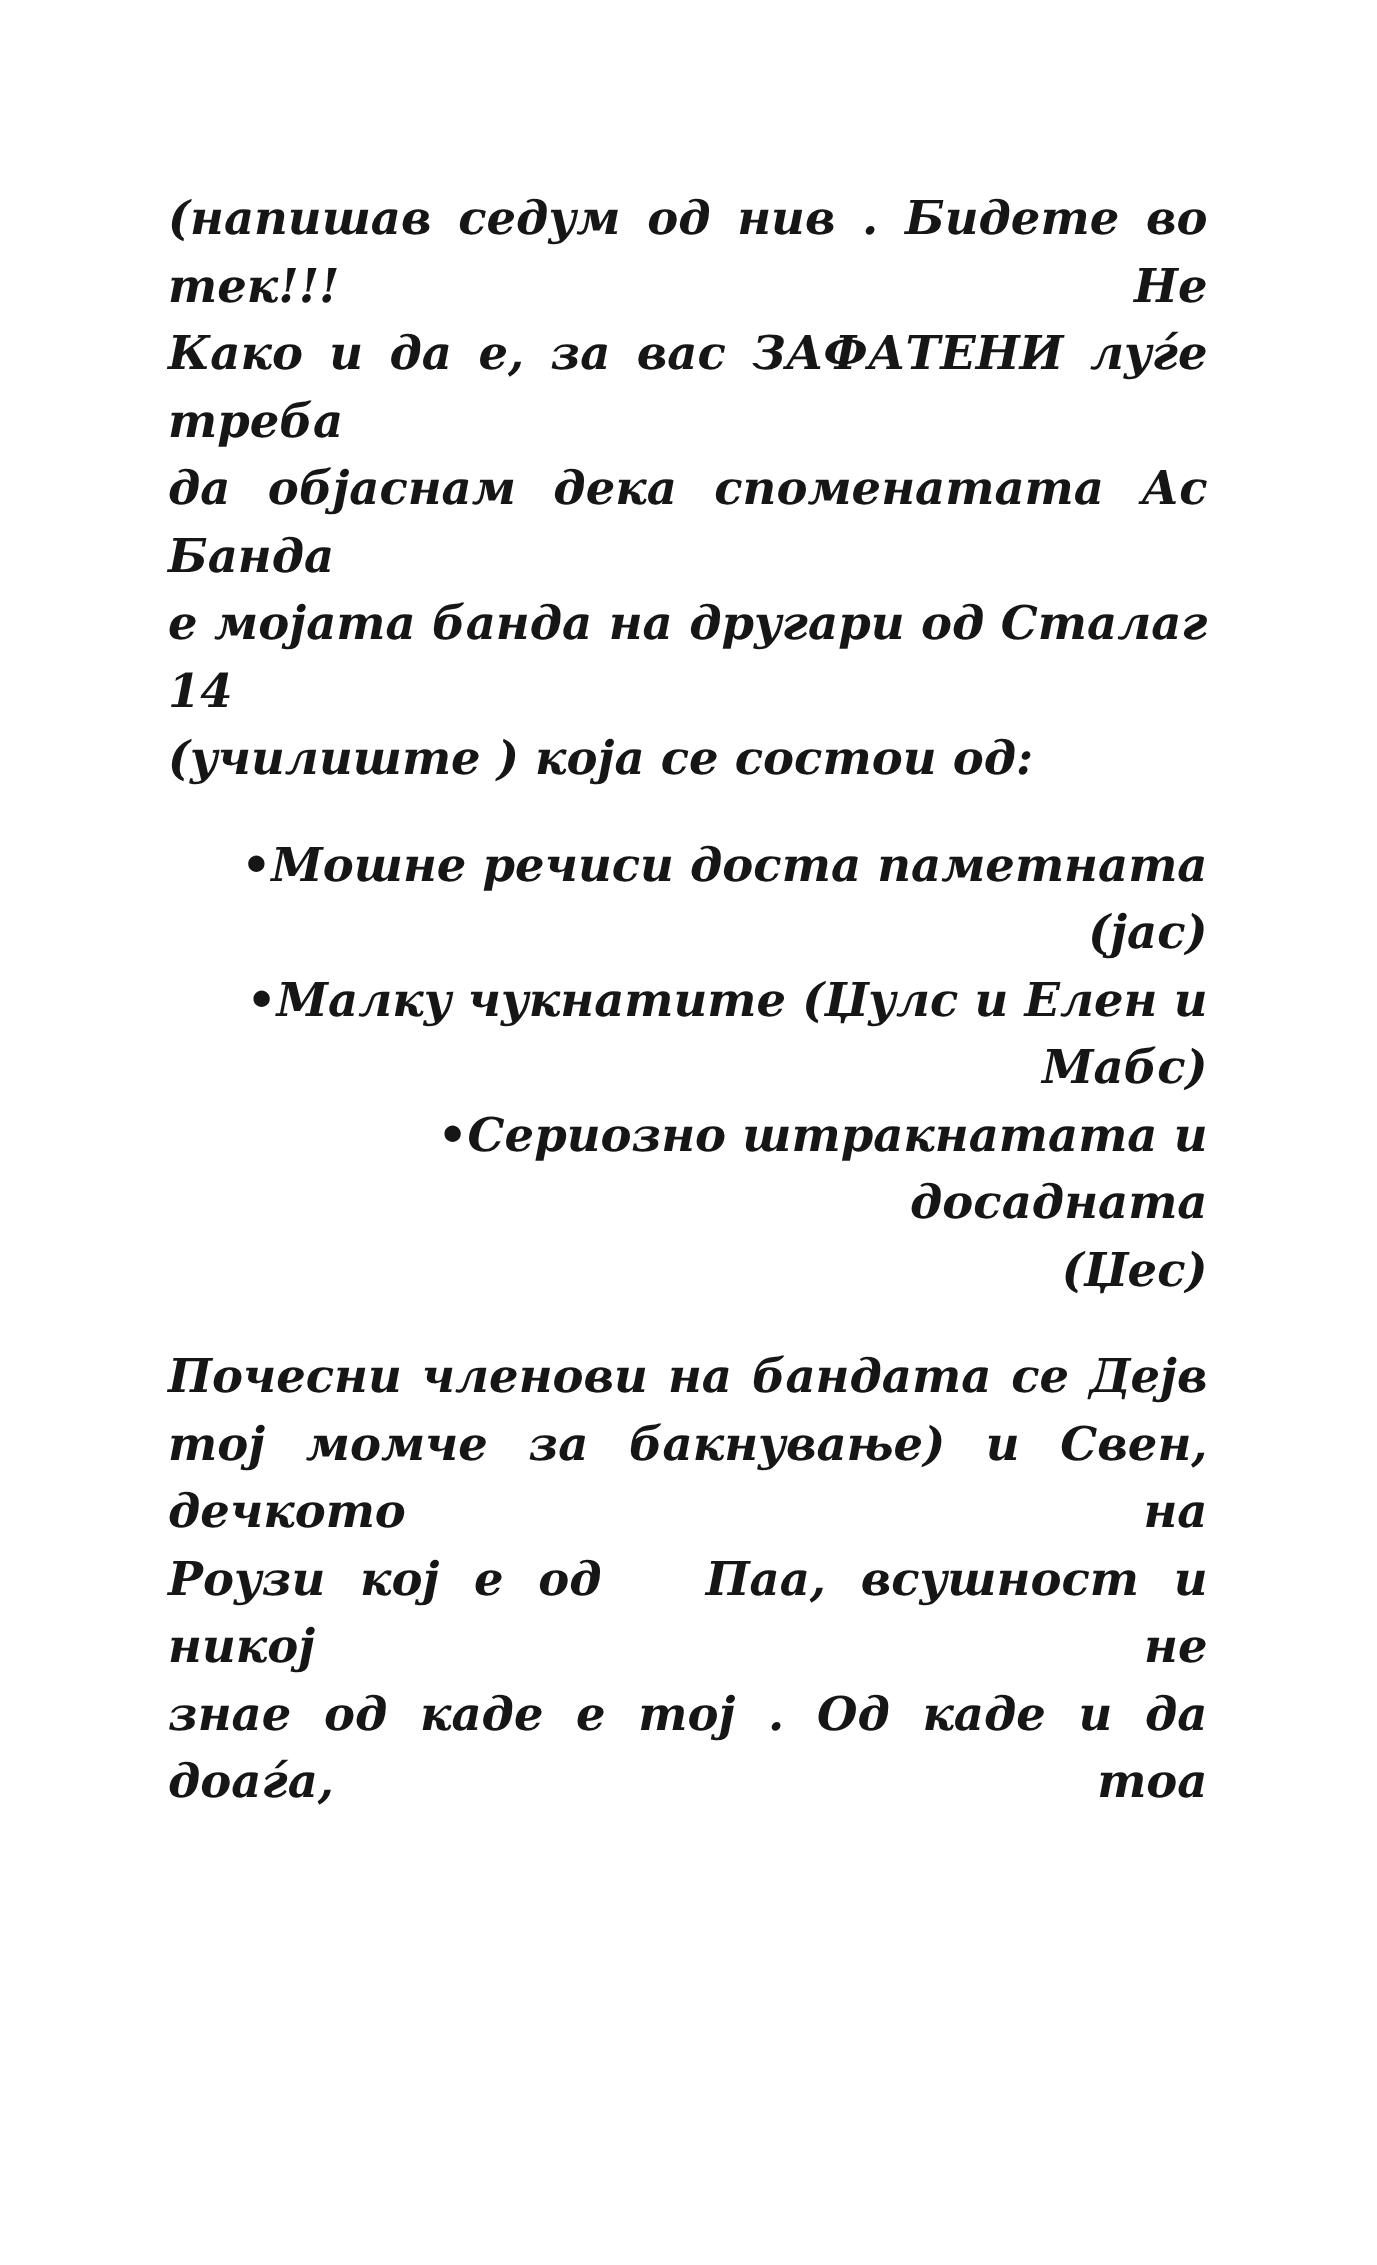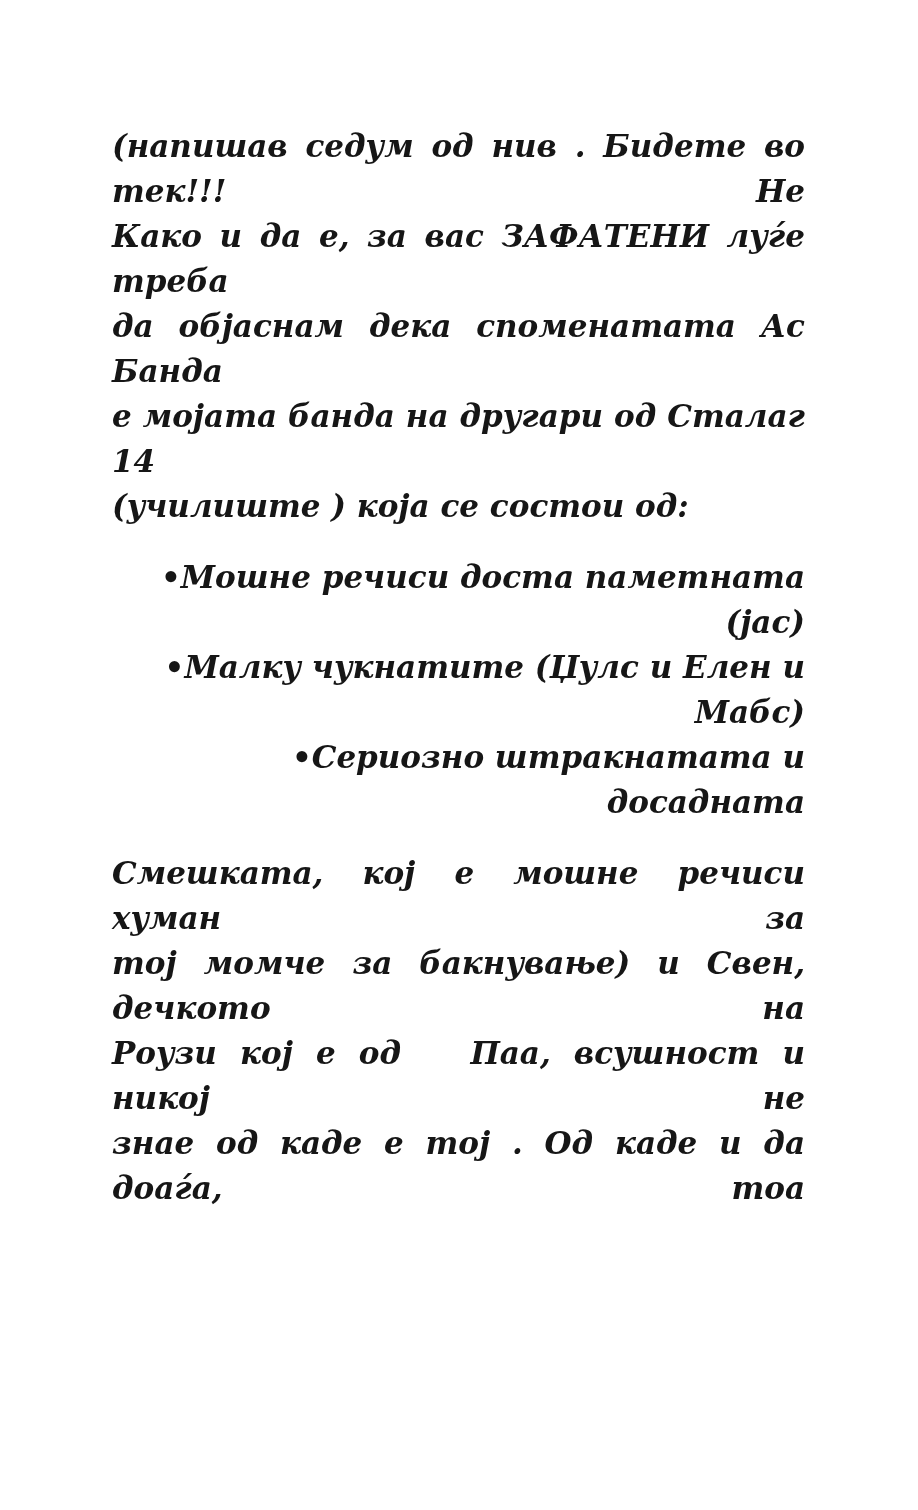--- a/index.html
+++ b/index.html
@@ -50,23 +50,24 @@
     <div class="line j">Како и да е, за вас ЗАФАТЕНИ луѓе треба</div>
     <div class="line j">да објаснам дека споменатата Ас Банда</div>
     <div class="line j">е мојата банда на другари од Сталаг 14</div>
     <div class="line">(училиште ) која се состои од:</div>
   </div>
 
   <div class="list-block">
     <div class="line"><span class="bullet">•</span><span>Мошне речиси доста паметната (јас)</span></div>
     <div class="line"><span class="bullet">•</span><span>Малку чукнатите (Џулс и Елен и Мабс)</span></div>
     <div class="line"><span class="bullet">•</span><span>Сериозно штракнатата и досадната</span></div>
+    <div class="line">(Џес)</div>
   </div>
 
   <div class="para2-block">
-    <div class="line j">Смешката, кој е мошне речиси хуман за</div>
+    <div class="line j">Почесни членови на бандата се Дејв</div>
     <div class="line j">тој момче за бакнување) и Свен, дечкото на</div>
     <div class="line j">Роузи кој е од &nbsp;&nbsp;Паа, всушност и никој не</div>
     <div class="line j">знае од каде е тој . Од каде и да доаѓа, тоа</div>
 
   </div>
 
 </div>
 
 </body></html>

